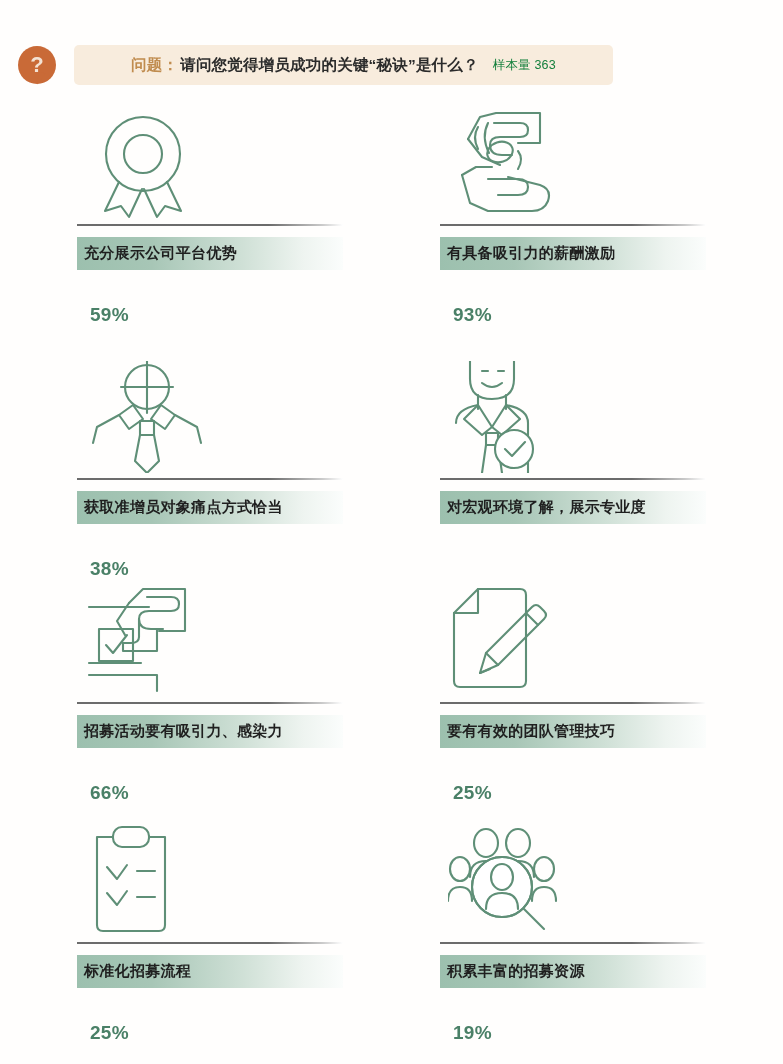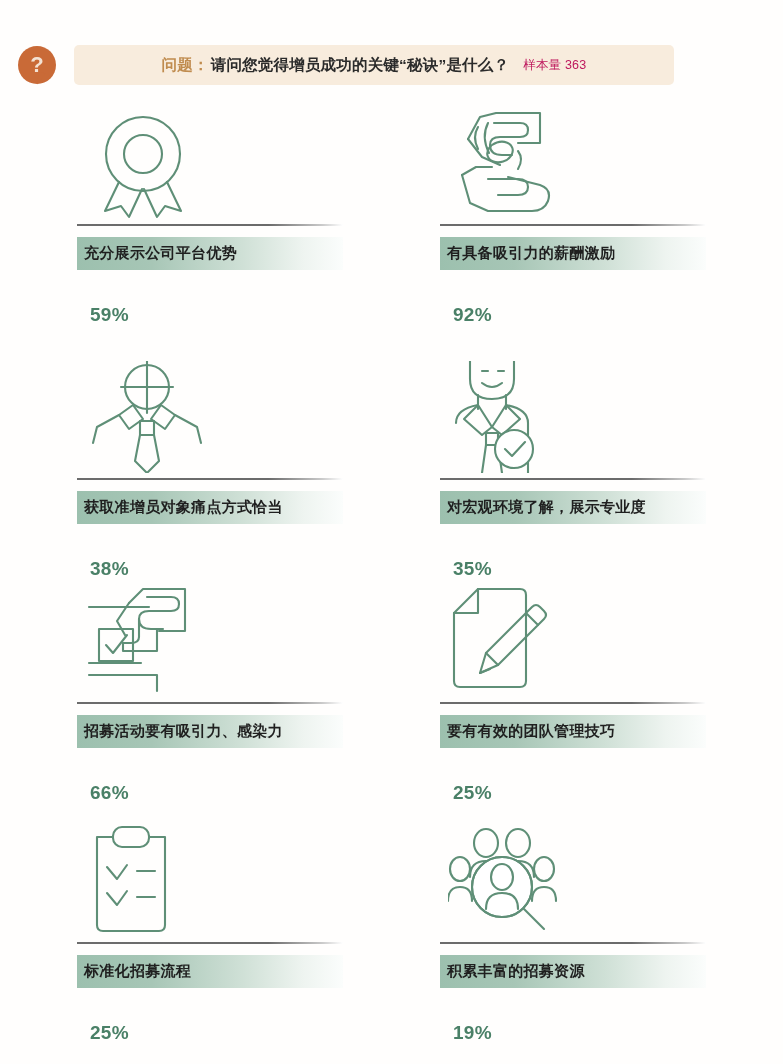--- a/index.html
+++ b/index.html
@@ -55,21 +55,21 @@
     text-align: center;
     color: #f3e2d4;
     font-size: 22px;
     font-weight: bold;
   }
 
   .question-bar {
     position: absolute;
     left: 74px;
     top: 45px;
-    width: 600px;
+    width: 539px;
     height: 40px;
     background: #f8ecdd;
     border-radius: 5px;
     display: flex;
     align-items: center;
     justify-content: center;
   }
   .q-label {
     color: #c08c4f;
     font-size: 15.5px;
@@ -77,21 +77,21 @@
     letter-spacing: 0.2px;
   }
   .q-text {
     color: #2b2b2b;
     font-size: 15.5px;
     font-weight: bold;
     letter-spacing: 0.2px;
     margin-left: 2px;
   }
   .q-sample {
-    color: #be185d;
+    color: #15803d;
     font-size: 12.5px;
     margin-left: 14px;
     letter-spacing: 0.2px;
   }
 
   
   .grid {
     position: absolute;
     left: 0;
     top: 96px;
@@ -202,21 +202,21 @@
         <path d="M70 44 Q76 52 70 62"></path>
         <path d="M14 68 L28 60 L44 60"></path>
         <path d="M14 68 L22 96 L40 104 L84 104 Q96 104 100 94 Q104 82 92 78 L60 70"></path>
         <path d="M40 72 L70 72 Q80 72 80 80 Q80 88 70 88 L50 88"></path>
       </svg>
     </div>
     <div class="divider"></div>
     <div class="label-bar">
       <span class="label-text">有具备吸引力的薪酬激励</span>
     </div>
-    <div class="pct">92%</div>
+    <div class="pct">93%</div>
   </div>
 
   <div class="cell col-left row-1">
     <div class="icon-box">
       <svg width="124" height="112" viewBox="0 0 124 112" fill="none" stroke="#5f8f77" stroke-width="2.1" stroke-linecap="round" stroke-linejoin="round">
         <circle cx="62" cy="26" r="22"></circle>
         <path d="M62 0 L62 52 M36 26 L88 26"></path>
         <path d="M48 44 L34 54 L44 68 L58 58 Z"></path>
         <path d="M76 44 L90 54 L80 68 L66 58 Z"></path>
         <path d="M34 54 L12 66 L8 82"></path>
@@ -245,21 +245,20 @@
         <path d="M38 72 L50 72 L50 84 L38 84 Z"></path>
         <path d="M38 84 L34 112 M50 84 L54 112"></path>
         <circle cx="66" cy="88" r="19" fill="#ffffff"></circle>
         <path d="M57 88 L64 95 L77 81"></path>
       </svg>
     </div>
     <div class="divider"></div>
     <div class="label-bar">
       <span class="label-text">对宏观环境了解，展示专业度</span>
     </div>
-    <div class="pct">35%</div>
   </div>
 
   <div class="cell col-left row-2">
     <div class="icon-box">
       <svg width="118" height="112" viewBox="0 0 118 112" fill="none" stroke="#5f8f77" stroke-width="2.1" stroke-linecap="round" stroke-linejoin="round">
         <path d="M4 22 L64 22"></path>
         <path d="M4 78 L56 78"></path>
         <path d="M4 90 L72 90 L72 106"></path>
         <path d="M44 18 L58 4 L100 4 L100 46 L74 46"></path>
         <path d="M44 18 L32 36 L40 50"></path>

